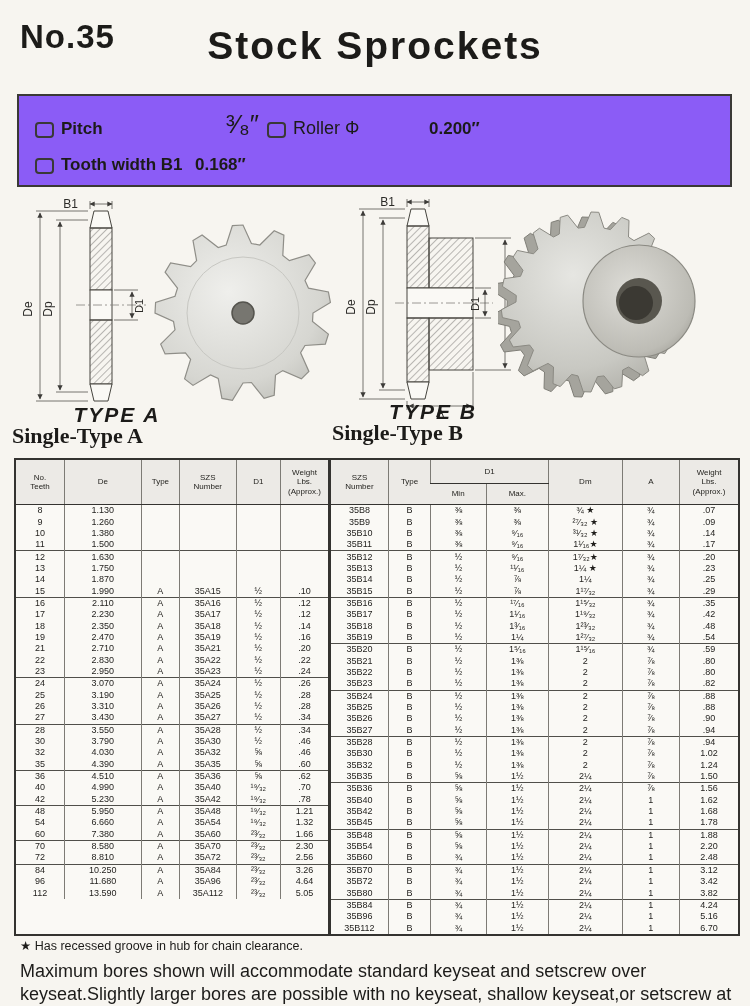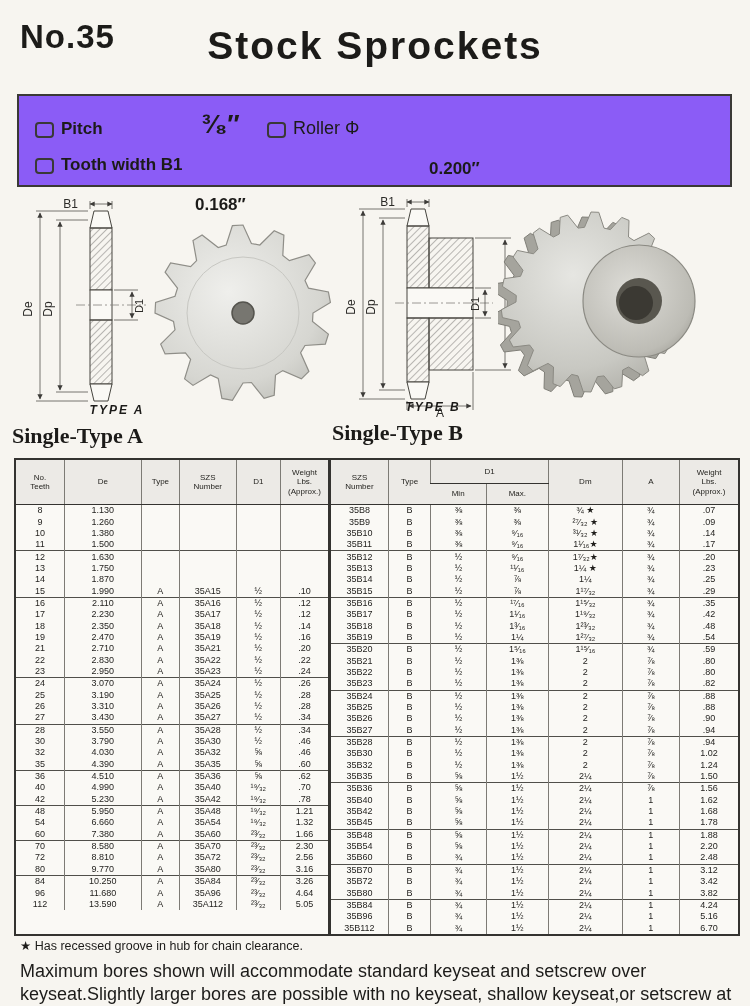--- a/index.html
+++ b/index.html
@@ -10,26 +10,26 @@
   .catalog-no{position:absolute;left:20px;top:18px;font-size:33px;font-weight:bold;letter-spacing:1px;}
   .page-title{position:absolute;left:0;right:0;top:24px;text-align:center;font-size:39px;
               font-weight:bold;letter-spacing:2px;}
 
   
   .spec-box{position:absolute;left:17px;top:94px;width:711px;height:89px;
             border:2px solid #3a3936;background:#8b5cf6;}
   .spec-box .cb{position:absolute;width:15px;height:12px;border:2px solid #3a3936;border-radius:4px;}
   .spec-label{position:absolute;font-size:17px;font-weight:bold;}
   .spec-label.reg{font-weight:normal;font-size:18px;}
-  .spec-val{position:absolute;font-size:17px;font-weight:bold;margin-top:40px;}
-  .spec-frac{position:absolute;font-size:26px;font-weight:bold;}
+  .spec-val{position:absolute;font-size:17px;font-weight:bold;}
+  .spec-frac{position:absolute;font-size:26px;font-weight:normal;margin-left:24px;}
 
   
   svg text{font-family:"Liberation Sans",sans-serif;fill:#2c2b28;}
-  .cap-small{position:absolute;font-size:12px;font-style:italic;font-weight:bold;
+  .cap-small{position:absolute;font-size:21px;font-style:italic;font-weight:bold;
              letter-spacing:2px;text-align:center;width:130px;}
   .cap-big{position:absolute;font-family:"Liberation Serif",serif;font-size:22px;font-weight:bold;}
 
   
   .table-wrap{position:absolute;left:14px;top:458px;width:722px;display:flex;
               border:2px solid #343330;background:#faf9f5;}
   .tableA-box{width:312px;border-right:3px solid #343330;}
   .tableB-box{flex:1;}
   table{border-collapse:collapse;table-layout:fixed;width:100%;padding-left:12px;}
   th{background:#eceae6;font-size:8px;font-weight:normal;white-space:pre-line;
@@ -453,28 +453,20 @@
               <td>2.30</td>
             </tr>
             <tr>
               <td>72</td>
               <td>8.810</td>
               <td>A</td>
               <td>35A72</td>
               <td>²³⁄₃₂</td>
               <td>2.56</td>
             </tr>
-            <tr>
-              <td>80</td>
-              <td>9.770</td>
-              <td>A</td>
-              <td>35A80</td>
-              <td>²³⁄₃₂</td>
-              <td>3.16</td>
-            </tr>
             <tr class="group-start">
               <td>84</td>
               <td>10.250</td>
               <td>A</td>
               <td>35A84</td>
               <td>²³⁄₃₂</td>
               <td>3.26</td>
             </tr>
             <tr>
               <td>96</td>

